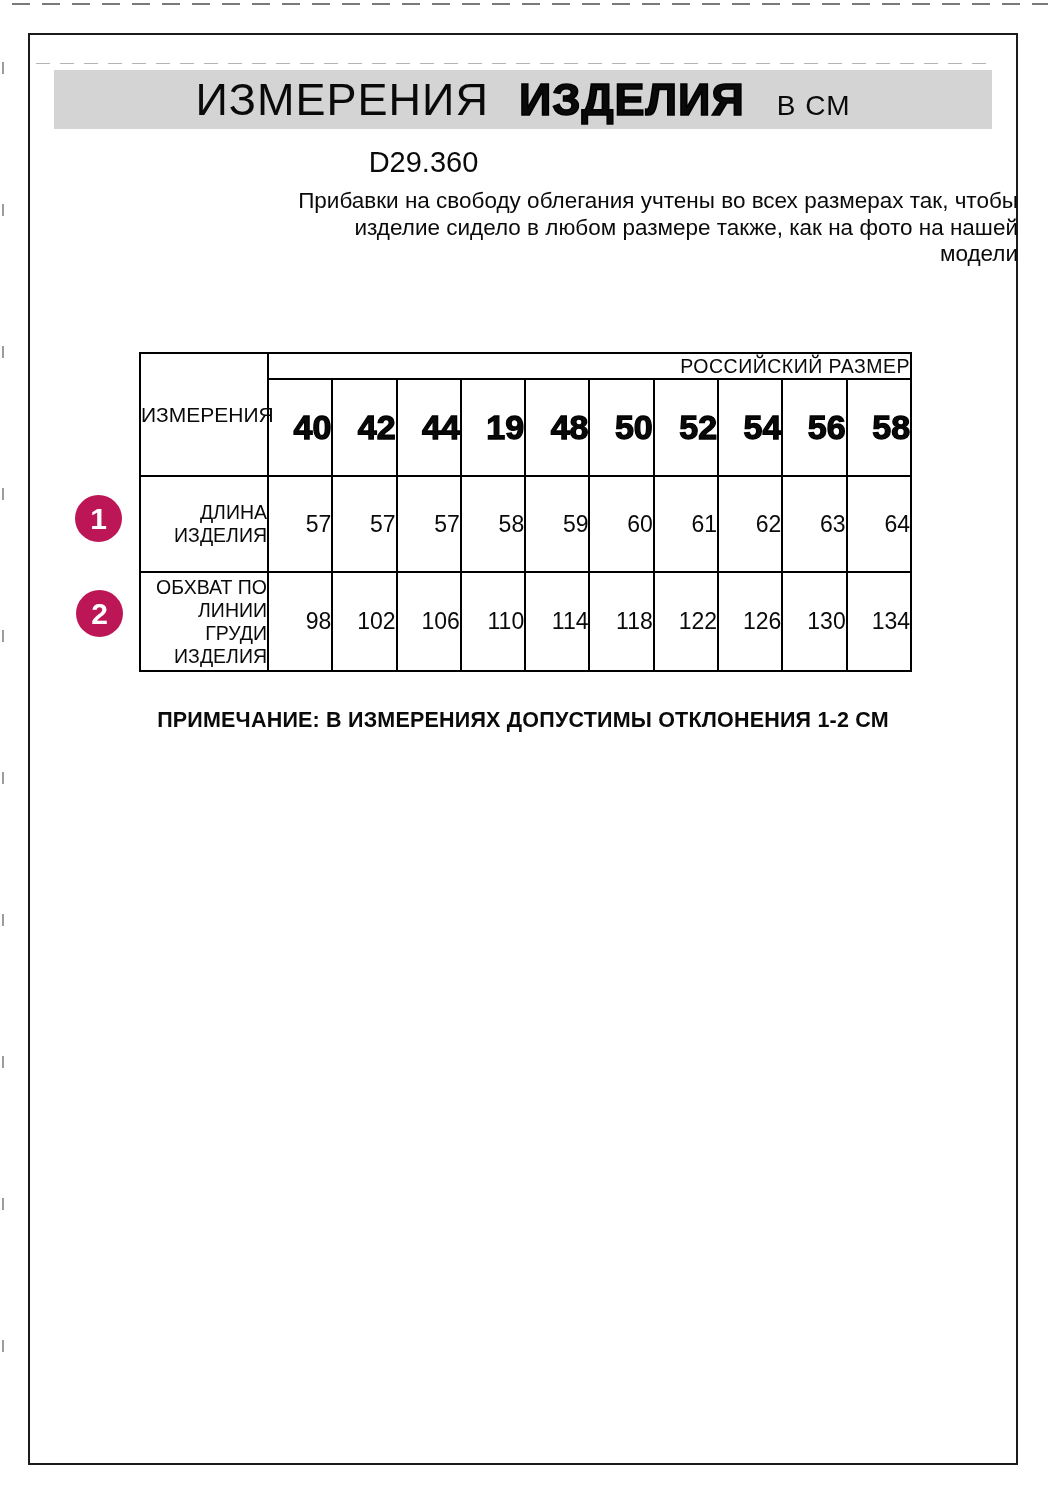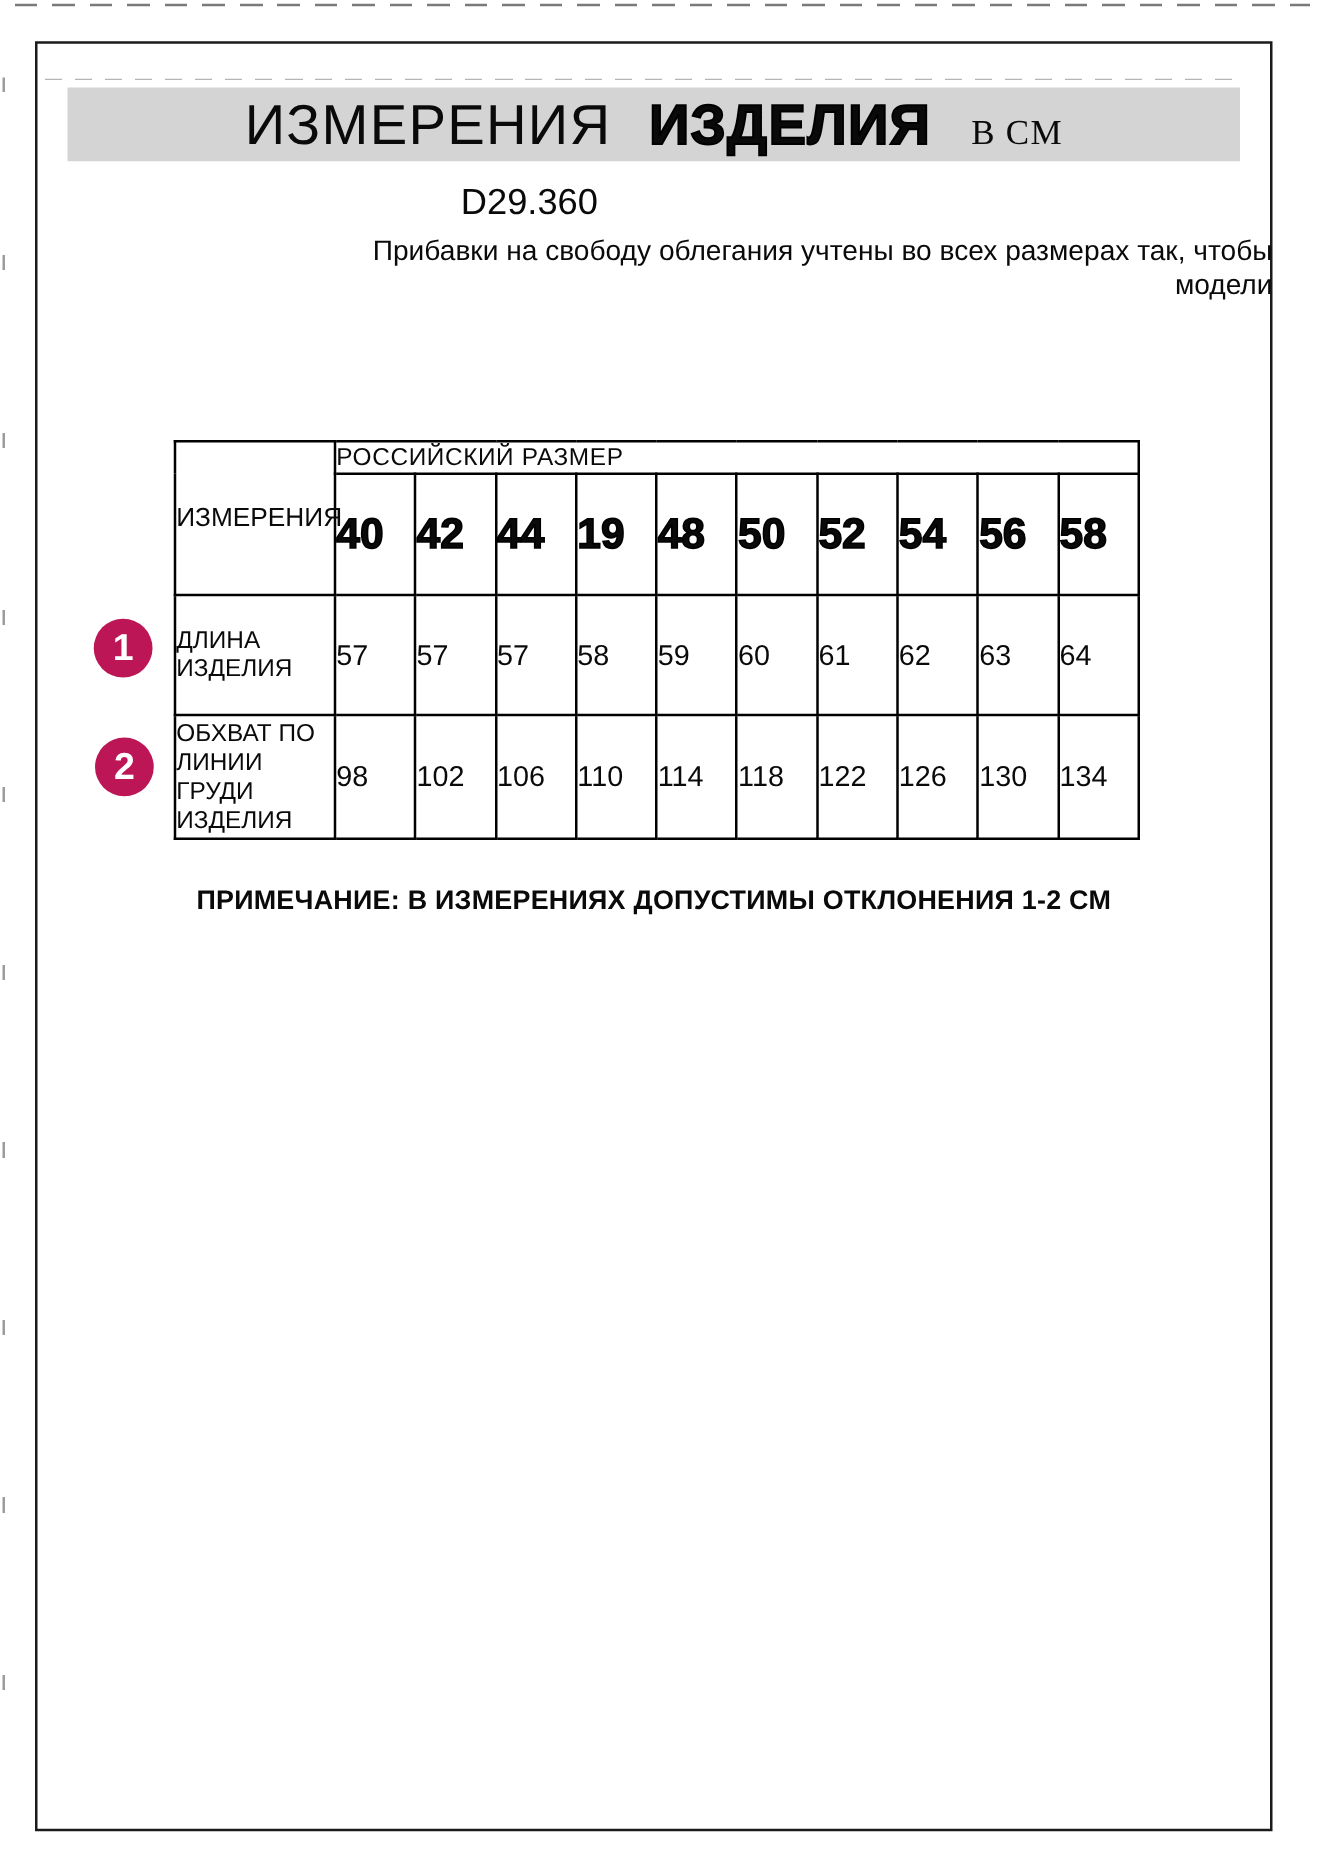--- a/index.html
+++ b/index.html
@@ -34,38 +34,38 @@
   }
   
   .band {
     position:absolute; left:54px; top:70px; width:938px; height:59px;
     background:#d4d4d4;
     text-align:center; white-space:nowrap;
   }
   .band span { display:inline-block; line-height:59px; vertical-align:baseline; }
   .band .w1 { font-size:45px; letter-spacing:1px; }
   .band .w2 { font-size:45px; font-weight:bold; -webkit-text-stroke:1.6px #000; margin-left:30px; letter-spacing:1px; }
-  .band .w3 { font-size:28px; margin-left:32px; letter-spacing:1px;font-family:Liberation Serif, serif; }
+  .band .w3 { font-size:28px; margin-left:32px; letter-spacing:1px; }
   
   .model {
     position:absolute; left:28px; top:146px; width:791px;
     text-align:center; font-size:29px;
   }
   .intro {
     position:absolute; left:28px; top:188px; width:990px;
     text-align:right; font-size:22.5px; line-height:26.5px;
   }
   
   table.size-table {
     position:absolute; left:139px; top:352px; width:771px;
     border-collapse:collapse; table-layout:fixed;
   }
   table.size-table td {
     border:2px solid #000;
-    text-align:left; vertical-align:middle;
+    text-align:right; vertical-align:middle;
     padding:0;
   }
   .col-label { width:128px; }
   .col-size  { width:64.3px; }
   td.corner { font-size:21px; }
   td.span-head { height:24px; font-size:19.5px; letter-spacing:.5px; }
   tr.tr-sizes td { height:95px; font-size:34px; font-weight:bold; -webkit-text-stroke:1.3px #000; }
   tr.tr-data1 td { height:94px; }
   tr.tr-data2 td { height:97px; }
   td.row-label { font-size:19.5px; line-height:23px; white-space:pre-line; }
@@ -97,20 +97,21 @@
   <div class="frame"></div>
 
   <div class="band">
     <span class="w1">ИЗМЕРЕНИЯ</span><span class="w2">ИЗДЕЛИЯ</span><span class="w3">В СМ</span>
   </div>
 
   <div class="model">D29.360</div>
 
   <div class="intro">
     <div>Прибавки на свободу облегания учтены во всех размерах так, чтобы</div>
+    <div>изделие сидело в любом размере также, как на фото на нашей</div>
     <div>модели</div>
   </div>
 
   <table class="size-table">
     <colgroup>
       <col class="col-label">
       <col class="col-size">
         <col class="col-size">
         <col class="col-size">
         <col class="col-size">

